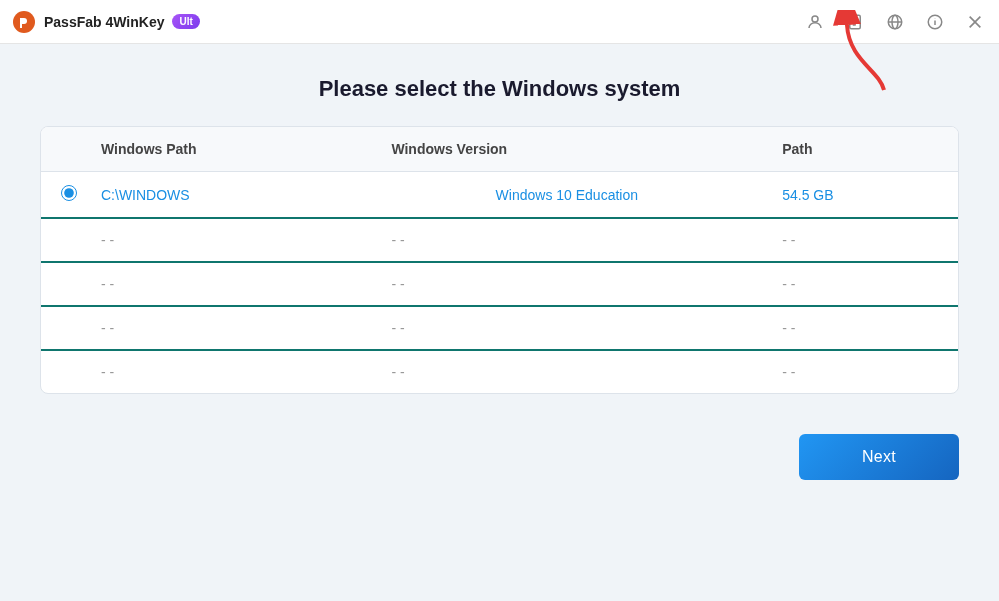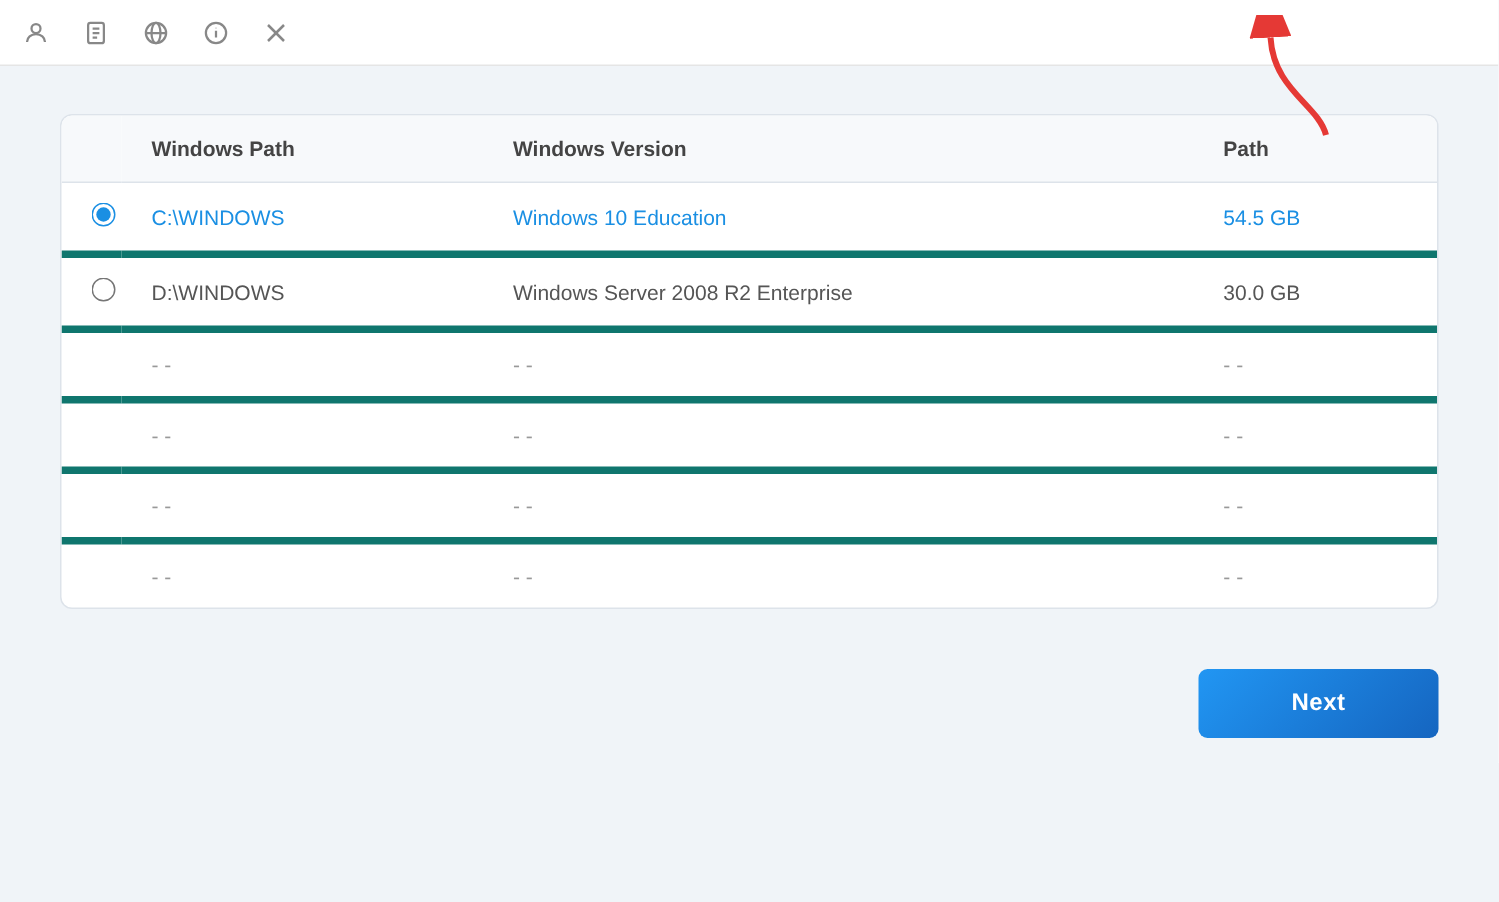--- a/index.html
+++ b/index.html
@@ -101,21 +101,21 @@
 
     thead th {
       padding: 14px 20px;
       text-align: left;
       font-size: 14px;
       font-weight: 700;
       color: #444;
     }
 
     tbody tr {
-      border-bottom: 5px solid #0f766e;
+      border-bottom: 2px solid #0f766e;
     }
     tbody tr:last-child {
       border-bottom: none;
     }
 
     tbody td {
       padding: 13px 20px;
       font-size: 14px;
       color: #555;
       vertical-align: middle;
@@ -133,20 +133,21 @@
       cursor: pointer;
     }
 
     .path-link {
       color: #1a8fe3;
       font-weight: 500;
     }
 
     .version-link {
       color: #1a8fe3;
+      text-align: center;
     }
 
     .size-value {
       color: #1a8fe3;
     }
 
     .dash-value {
       color: #999;
     }
 
@@ -161,35 +162,45 @@
     }
 
     .next-button {
       background: linear-gradient(135deg, #2196f3, #1565c0);
       color: white;
       border: none;
       border-radius: 6px;
       padding: 14px 15px;
       width: 160px;
       font-size: 16px;
-      font-weight: 700;
+      font-weight: 400;
       cursor: pointer;
       letter-spacing: 0.3px;
     }
 
     .wrapper {
       position: relative;
     }
   </style>
 </head>
 <body>
 
 <div class="wrapper">
 
   <div class="titlebar">
+    <div class="titlebar-left">
+
+      <svg class="app-logo" viewBox="0 0 24 24" fill="none">
+        <circle cx="12" cy="12" r="11" fill="#e05a1e"></circle>
+        <path d="M8 8h4a3 3 0 0 1 0 6H8V8z" fill="white"></path>
+        <rect x="8" y="14" width="2" height="4" fill="white"></rect>
+      </svg>
+      <span class="app-name">PassFab 4WinKey</span>
+      <span class="badge-ult">Ult</span>
+    </div>
     <div class="titlebar-right">
       <span class="titlebar-icon">
         <svg width="18" height="18" viewBox="0 0 24 24" fill="none" stroke="#888" stroke-width="2">
           <circle cx="12" cy="8" r="4"></circle>
             <path d="M4 20c0-4 3.6-7 8-7s8 3 8 7"></path>
         </svg>
       </span>
       <span class="titlebar-icon">
         <svg width="18" height="18" viewBox="0 0 24 24" fill="none" stroke="#888" stroke-width="2">
           <rect x="5" y="3" width="14" height="18" rx="2"></rect>
@@ -215,46 +226,41 @@
       <span class="titlebar-icon close">
         <svg width="16" height="16" viewBox="0 0 24 24" fill="none" stroke="#888" stroke-width="2.5">
           <line x1="4" y1="4" x2="20" y2="20"></line>
           <line x1="20" y1="4" x2="4" y2="20"></line>
         </svg>
       </span>
     </div>
   </div>
 
   <div class="main-content">
+    <h1 class="page-title">Please select the Windows system</h1>
 
     <div class="table-container">
       <table>
         <thead>
           <tr>
             <th></th>
             <th>Windows Path</th>
             <th>Windows Version</th>
             <th>Path</th>
           </tr>
         </thead>
         <tbody id="table-body">
 
         <tr>
               <td class="radio-cell"><input type="radio" name="windows-selection" class="radio-input" checked="" style=""></td>
               <td class="path-link">C:\WINDOWS</td>
               <td class="version-link">Windows 10 Education</td>
               <td class="size-value">54.5 GB</td>
             </tr>
             <tr>
-              <td class="radio-cell"><input type="radio" name="windows-selection" class="radio-input" style=""></td>
-              <td>D:\WINDOWS</td>
-              <td>Windows Server 2008 R2 Enterprise</td>
-              <td>30.0 GB</td>
-            </tr>
-            <tr>
               <td class="radio-cell"></td>
               <td class="dash-value">- -</td>
               <td class="dash-value">- -</td>
               <td class="dash-value">- -</td>
             </tr>
             <tr>
               <td class="radio-cell"></td>
               <td class="dash-value">- -</td>
               <td class="dash-value">- -</td>
               <td class="dash-value">- -</td>

